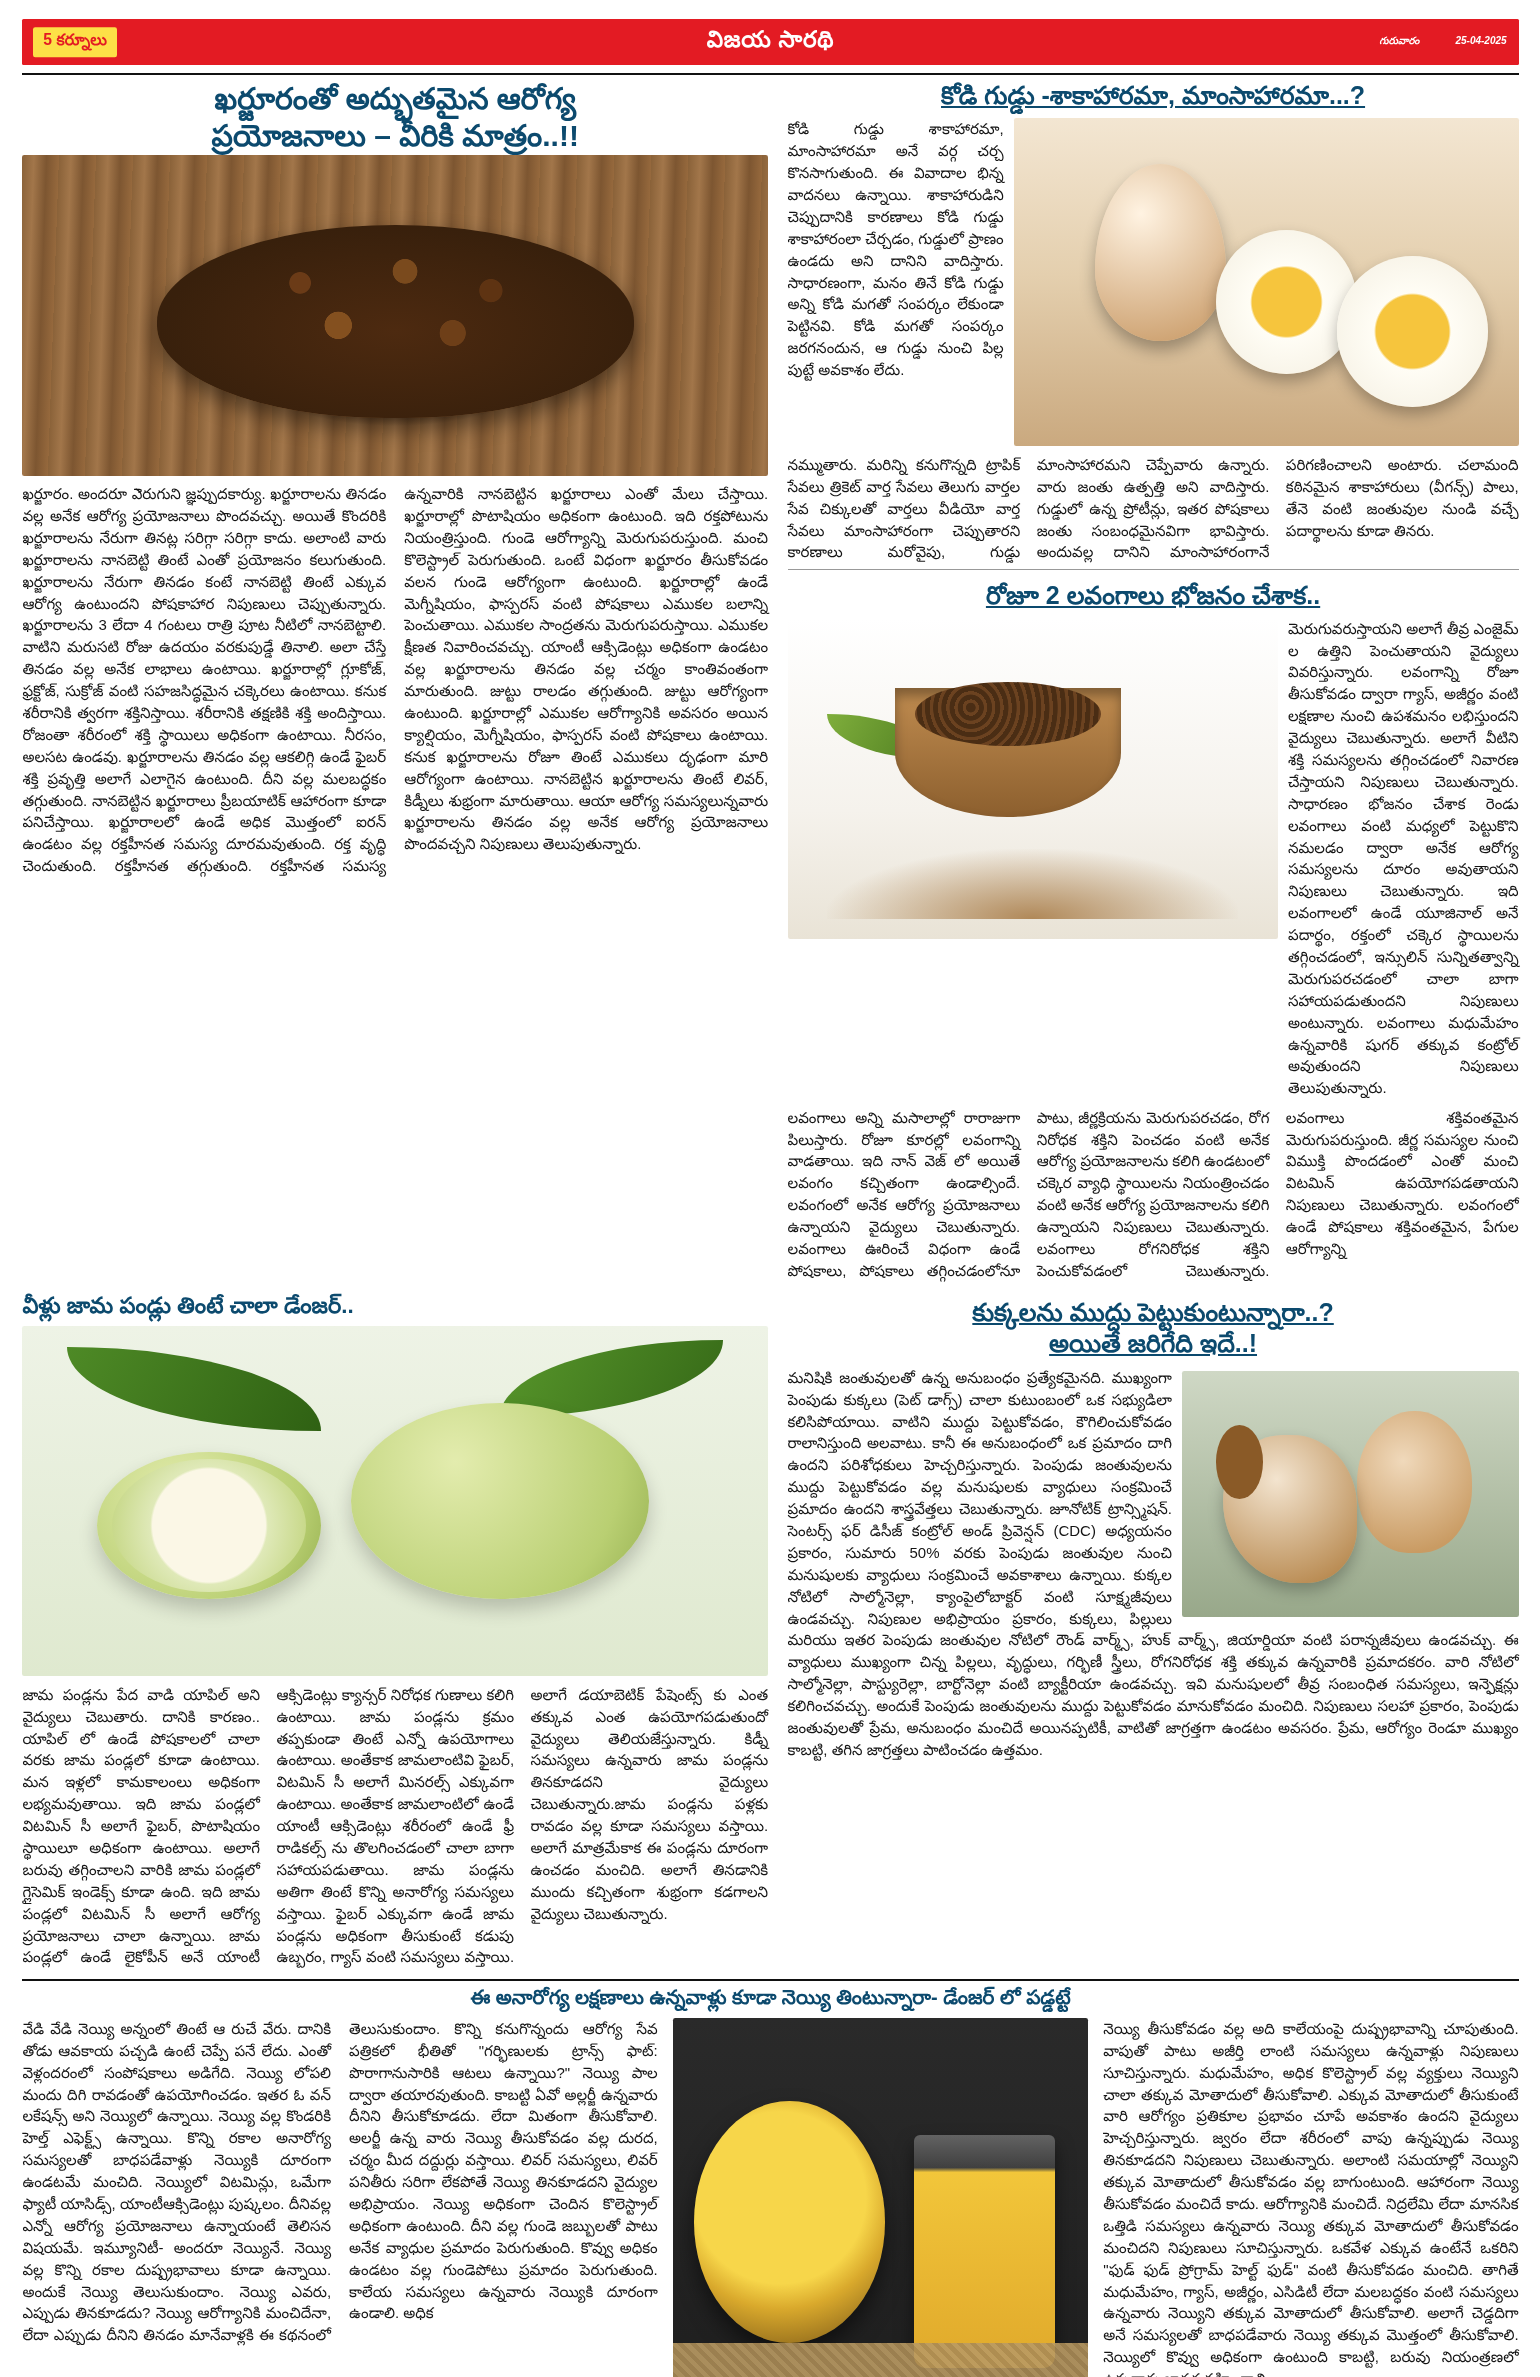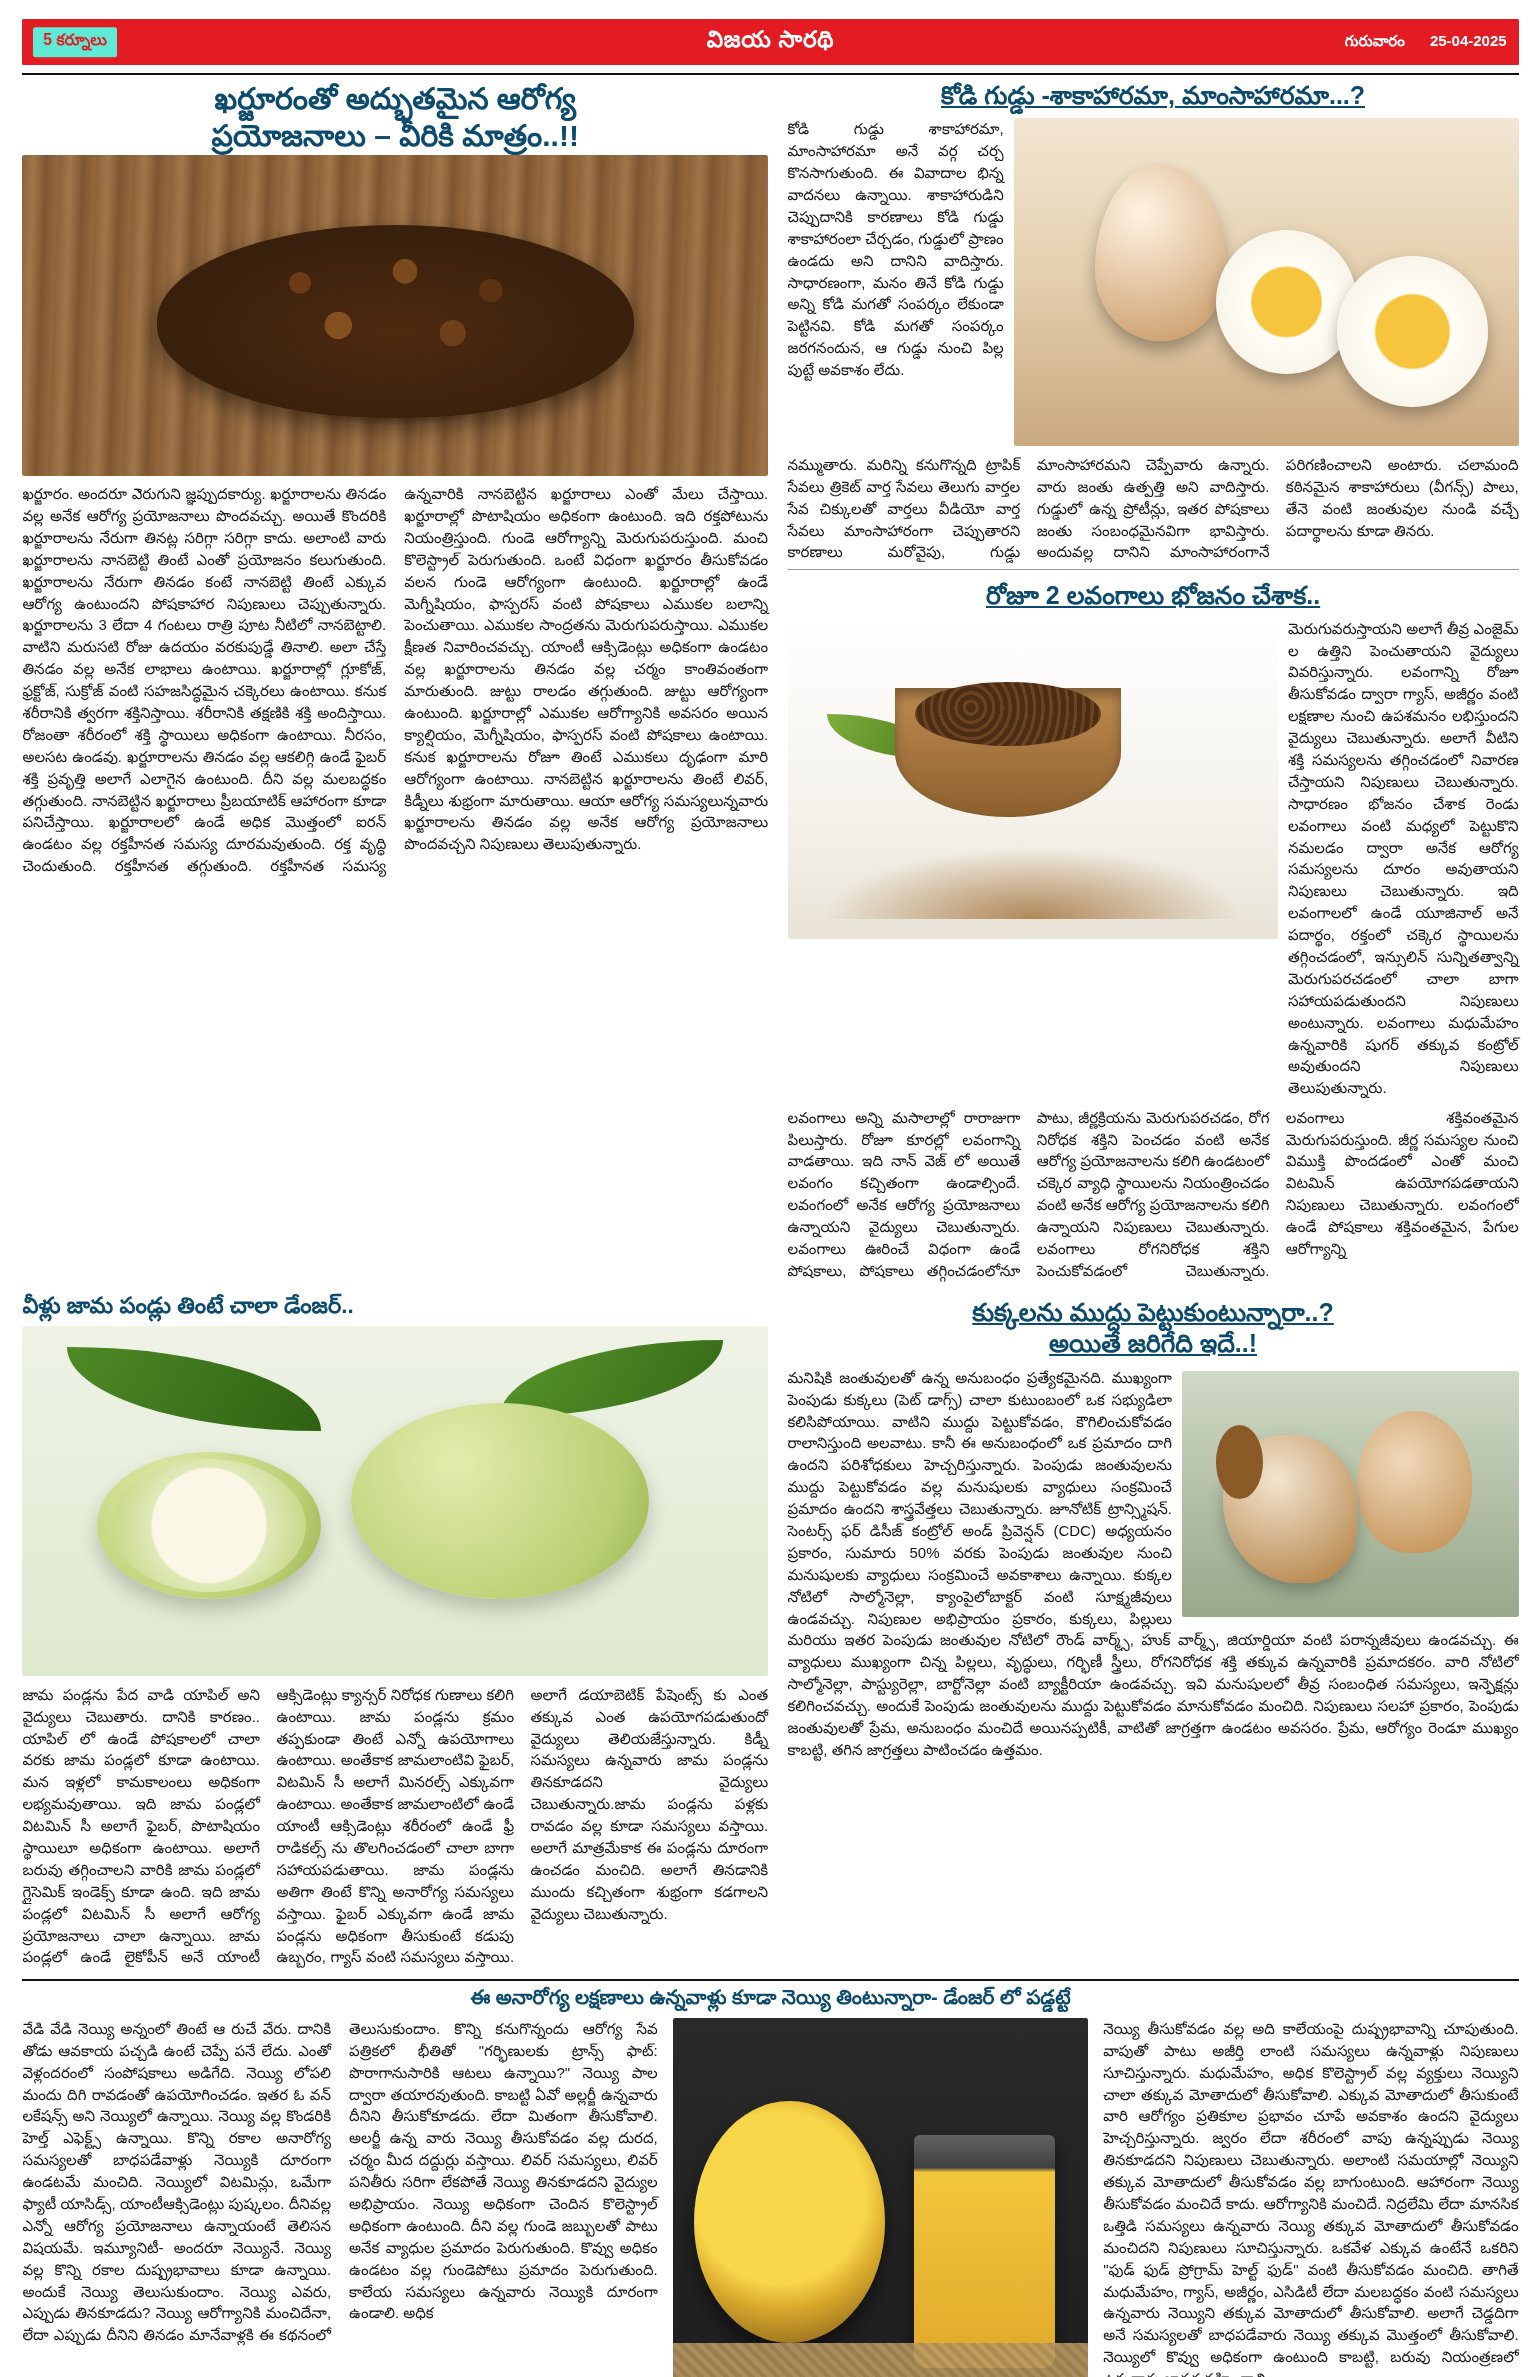--- a/index.html
+++ b/index.html
@@ -26,42 +26,43 @@
     display: flex;
     align-items: center;
     justify-content: center;
     color: #fff;
   }
   .masthead .left-badge {
     position: absolute;
     left: 10.4px;
     top: 50%;
     transform: translateY(-50%);
-    background: #5eead4;
+    background: #fde047;
     color: #e31b23;
     font-weight: bold;
     font-size: 15.7px;
     padding: 3.7px 10.4px;
     border-radius: 2.2px;
     letter-spacing: 0.1px;
   }
   .masthead .title {
     font-size: 23px;
     font-weight: bold;
     letter-spacing: 0.7px;
   }
   .masthead .right-date {
     position: absolute;
     right: 12px;
     top: 50%;
     transform: translateY(-50%);
     display: flex;
-    gap: 25px;
-    font-size: 15px;
+    gap: 36px;
+    font-size: 10px;
     font-weight: bold;
+    font-style: italic;
   }
 
   
   .hr-thick { height: 2.2px; background:#111; margin: 7.5px 0 4.5px 0; }
   .hr-thin { height: 0.7px; background:#999; margin: 6px 0; }
 
   .headline {
     text-align: center;
     font-weight: bold;
     color: #111;

